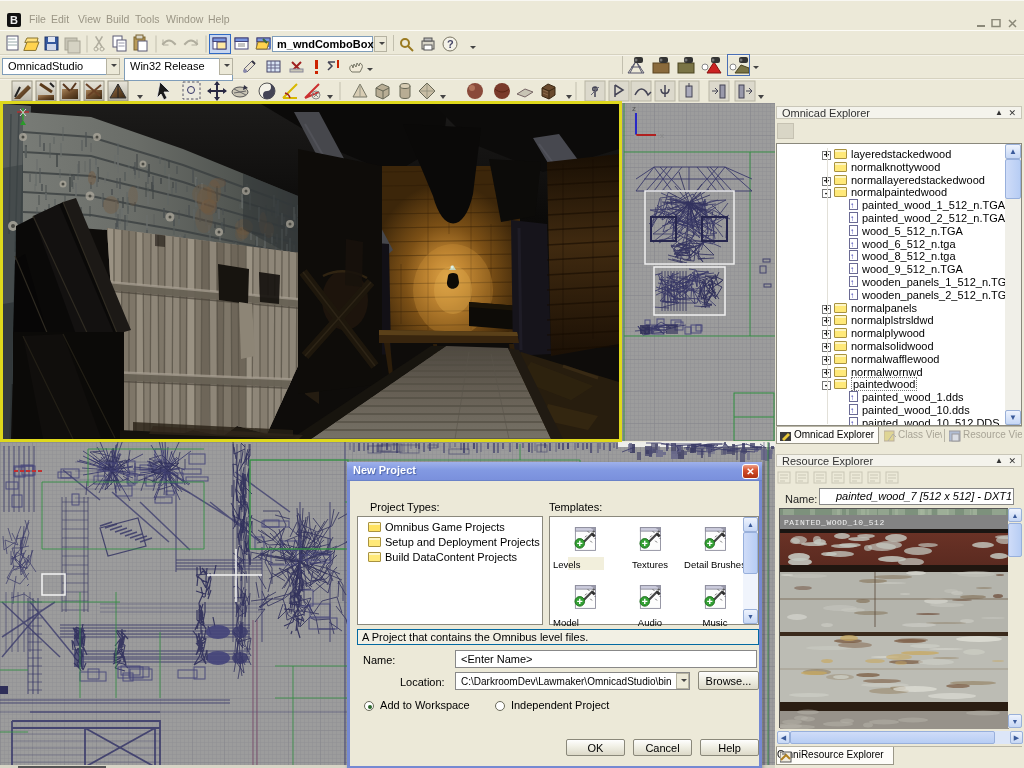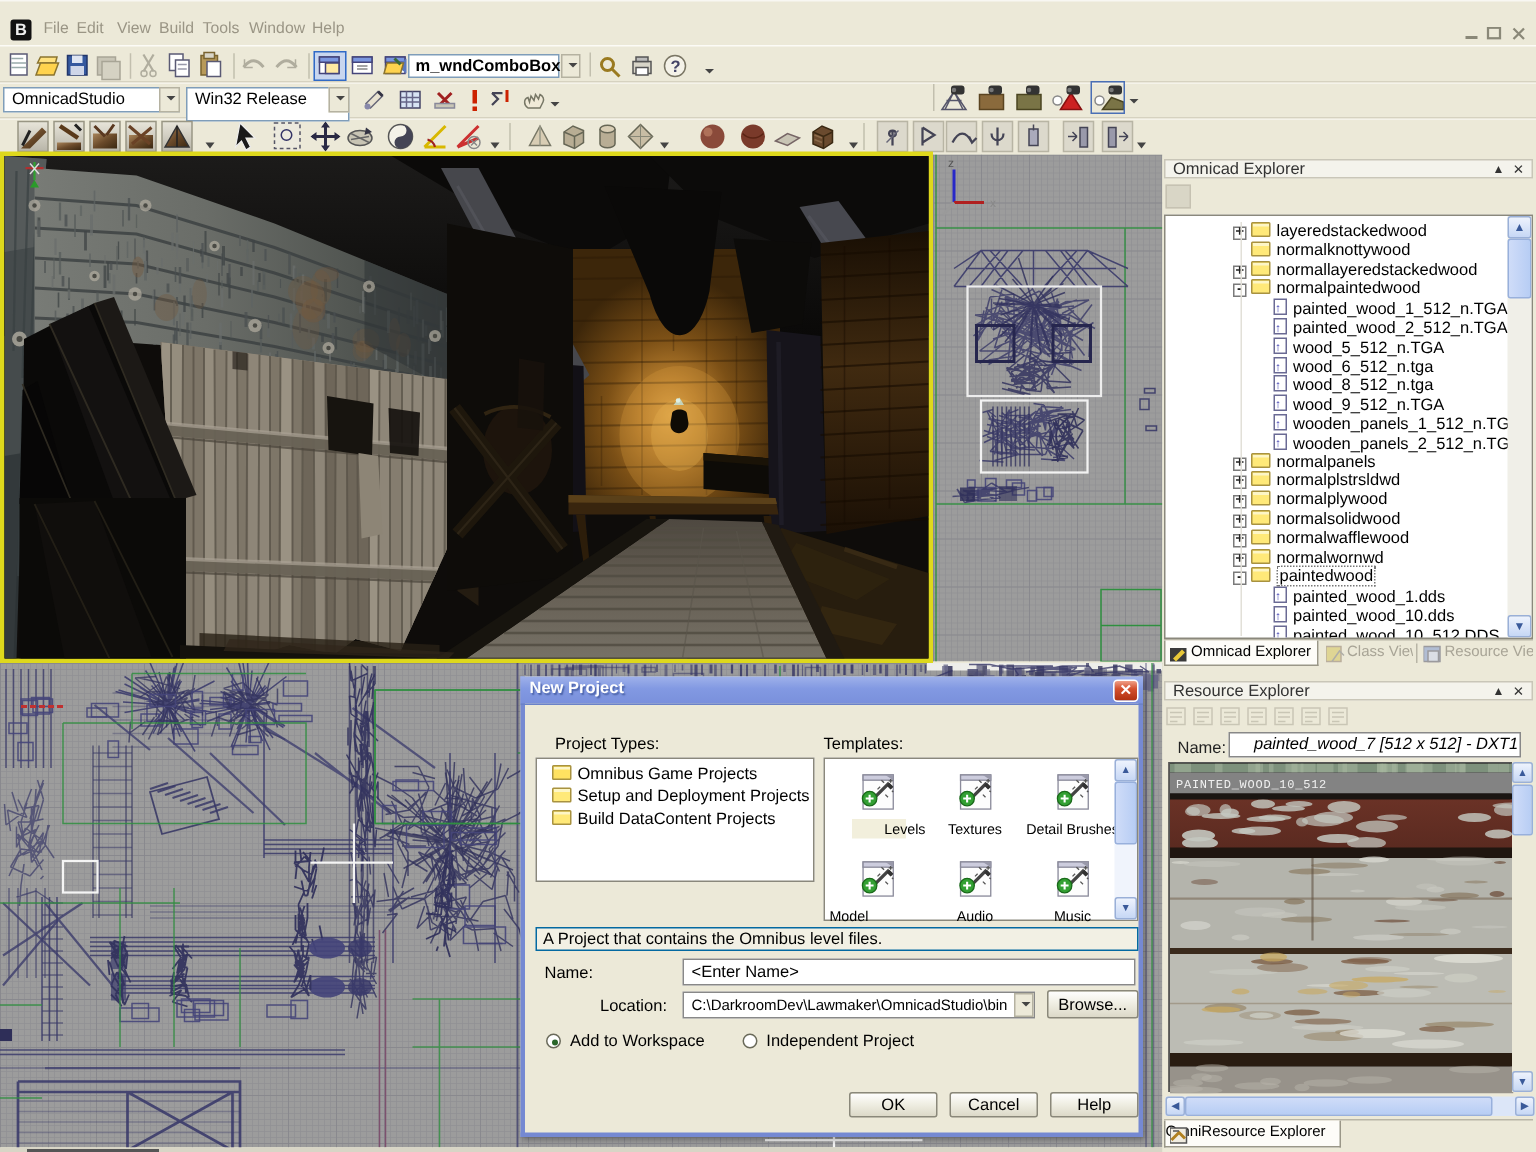--- a/index.html
+++ b/index.html
@@ -1268,46 +1268,46 @@
     <div class="abs" style="left:1px;top:643px;width:246px;height:20px;border-top:1px solid #b8b5a6;">
 <div class="abs" style="left:0;top:0;width:118px;height:18px;background:#fdfcf8;border:1px solid #9a9788;border-top:none;font-size:10px;line-height:16px;white-space:nowrap;overflow:hidden;">OmniResource Explorer</div>
 <svg class="abs" style="left:4px;top:3px;" width="13" height="13">
         <rect x="0" y="2" width="11" height="10" fill="#f0ece0" stroke="#555"></rect>
         <path d="M1 10l5-5 4 4" stroke="#b08020" stroke-width="2" fill="none"></path>
         <path d="M2 4h4" stroke="#555"></path>
       </svg>
 </div>
   </div>
 
-<div class="abs" style="left:347px;top:451px;width:415px;height:307px;background:#ece9d8;border:3px solid #7589d2;border-top:none;box-shadow:1px 2px 4px rgba(0,0,0,0.3);">
+<div class="abs" style="left:347px;top:462px;width:415px;height:307px;background:#ece9d8;border:3px solid #7589d2;border-top:none;box-shadow:1px 2px 4px rgba(0,0,0,0.3);">
 <div class="abs" style="left:-3px;top:0;width:415px;height:19px;background:linear-gradient(#9fb1ea,#8299e2 45%,#7a90dc);border-bottom:1px solid #6a82c8;">
 <span style="position:absolute;left:6px;top:2px;color:#fff;font-size:11px;font-weight:bold;text-shadow:1px 1px 1px #4a62a8;">New Project</span>
 <div style="position:absolute;right:3px;top:2px;width:17px;height:15px;background:linear-gradient(#f0a088,#d4502e 40%,#b03010);border:1px solid #fff;border-radius:3px;color:#fff;font-size:10px;font-weight:bold;text-align:center;line-height:14px;">✕</div>
 </div>
     <div class="abs" style="left:20px;top:39px;font-size:11px;">Project Types:</div>
     <div class="abs" style="left:199px;top:39px;font-size:11px;">Templates:</div>
-    <div class="abs" style="left:7px;top:54px;width:186px;height:83px;background:#fff;border:1px solid #8a887c;font-size:11px;">
+    <div class="abs" style="left:7px;top:54px;width:186px;height:109px;background:#fff;border:1px solid #8a887c;font-size:11px;">
 <div style="position:absolute;left:10px;top:4px;white-space:nowrap;"><span class="folder" style="background:#ffe261;"></span>Omnibus Game Projects</div>
 <div style="position:absolute;left:10px;top:19px;white-space:nowrap;"><span class="folder"></span>Setup and Deployment Projects</div>
 <div style="position:absolute;left:10px;top:34px;white-space:nowrap;"><span class="folder"></span>Build DataContent Projects</div>
 </div>
     <div class="abs" style="left:199px;top:54px;width:210px;height:109px;background:#fff;border:1px solid #8a887c;">
       <div class="abs" style="left:18px;top:40px;width:36px;height:13px;background:#f2efdc;"></div>
       <div class="abs" style="left:20px;top:8px;width:30px;height:28px;"><svg width="30" height="28" viewBox="0 0 34 32">
           <rect x="6" y="3" width="23" height="26" fill="#fdfdfd" stroke="#8a8a9a"></rect>
           <rect x="6" y="3" width="23" height="4" fill="#ccccdd" stroke="#8a8a9a"></rect>
           <path d="M23 3l6 0 0 4z" fill="#99a"></path>
           <path d="M12 23L25 10l3 3" stroke="#444" stroke-width="2.5" fill="none"></path>
           <path d="M25 10l3 3" stroke="#333" stroke-width="3"></path>
           <circle cx="11" cy="21" r="5.5" fill="#33a033" stroke="#1a6a1a"></circle>
           <path d="M8 21h6M11 18v6" stroke="#fff" stroke-width="1.6"></path>
           <path d="M20 7l2 2M28 15l1 1M17 14l2-2M23 18l2 2" stroke="#555"></path>
           <path d="M27 6l0 3M25.5 7.5l3 0" stroke="#555"></path>
         </svg></div>
-      <div class="abs" style="left:3px;top:42px;width:64px;text-align:right;font-size:9.5px;white-space:nowrap;">Levels</div>
+      <div class="abs" style="left:3px;top:42px;width:64px;text-align:left;font-size:9.5px;white-space:nowrap;">Levels</div>
       <div class="abs" style="left:85px;top:8px;width:30px;height:28px;"><svg width="30" height="28" viewBox="0 0 34 32">
           <rect x="6" y="3" width="23" height="26" fill="#fdfdfd" stroke="#8a8a9a"></rect>
           <rect x="6" y="3" width="23" height="4" fill="#ccccdd" stroke="#8a8a9a"></rect>
           <path d="M23 3l6 0 0 4z" fill="#99a"></path>
           <path d="M12 23L25 10l3 3" stroke="#444" stroke-width="2.5" fill="none"></path>
           <path d="M25 10l3 3" stroke="#333" stroke-width="3"></path>
           <circle cx="11" cy="21" r="5.5" fill="#33a033" stroke="#1a6a1a"></circle>
           <path d="M8 21h6M11 18v6" stroke="#fff" stroke-width="1.6"></path>
           <path d="M20 7l2 2M28 15l1 1M17 14l2-2M23 18l2 2" stroke="#555"></path>
           <path d="M27 6l0 3M25.5 7.5l3 0" stroke="#555"></path>

